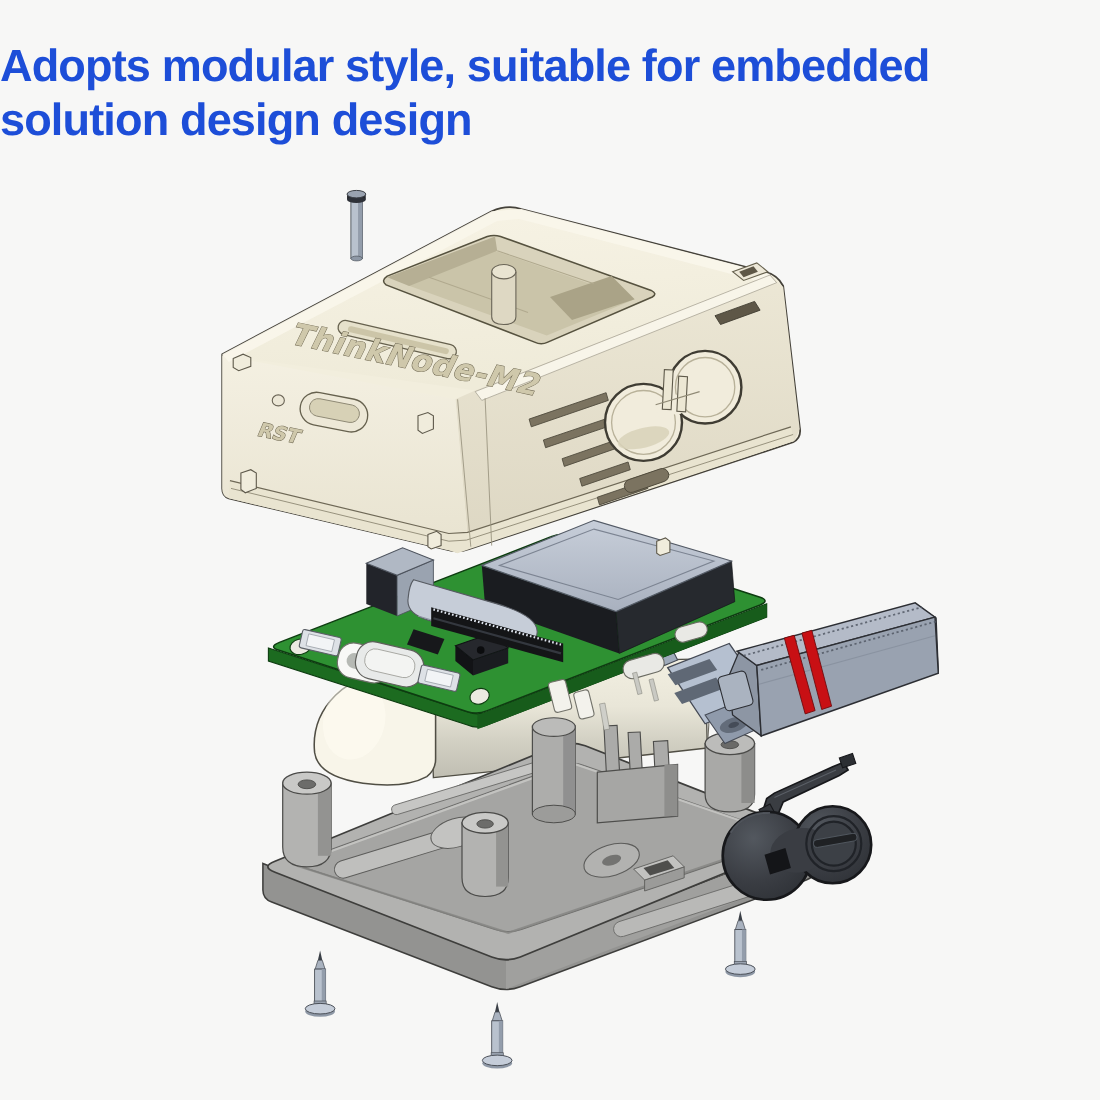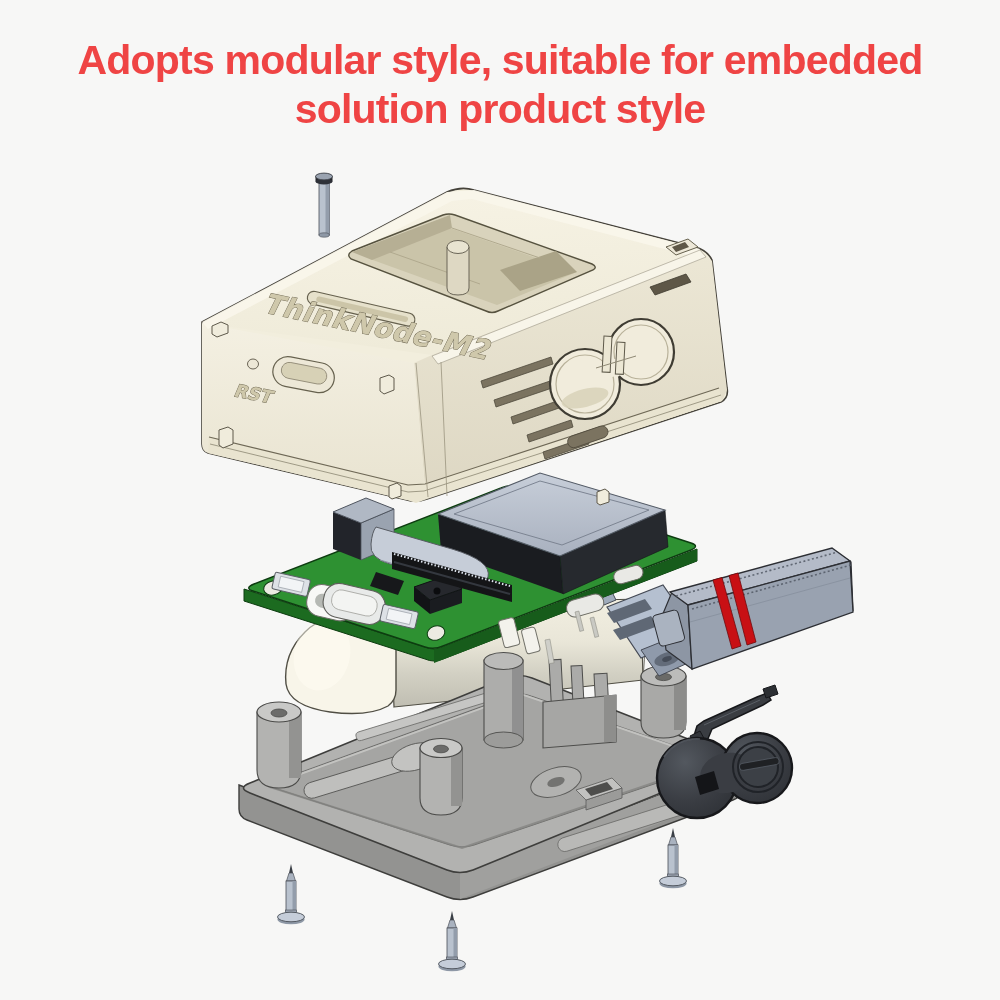--- a/index.html
+++ b/index.html
@@ -2,34 +2,34 @@
 <html><head>
 <meta charset="utf-8">
 <style>
   html,body{margin:0;padding:0;}
   .stage{
     position:relative;width:1000px;height:1000px;overflow:hidden;
     background:#f7f7f6;font-family:"Liberation Sans",sans-serif;
   }
   .title{
     position:absolute;top:36px;left:0;width:1000px;
-    text-align:center;color:#ef4444;font-size:41px;font-weight:600;
+    text-align:left;color:#1d4ed8;font-size:41px;font-weight:600;
     letter-spacing:-0.8px;line-height:1.2;
   }
   svg{position:absolute;left:0;top:0;}
   .emboss{font-family:"DejaVu Sans",sans-serif;font-weight:bold;
     fill:#cfc8ab;stroke:#6f6852;stroke-width:0.9;paint-order:stroke;}
 </style>
 </head>
 <body>
 
 <div class="stage">
   <div class="title">
     <div>Adopts modular style, suitable for embedded</div>
-    <div>solution product style</div>
+    <div>solution design design</div>
   </div>
 
   <svg width="1000" height="1000" viewBox="0 0 1000 1000">
     <defs>
       <linearGradient id="gTop" x1="0" y1="0" x2="0.2" y2="1">
         <stop offset="0" stop-color="#f7f3e5"></stop>
           <stop offset="1" stop-color="#efebd9"></stop>
       </linearGradient>
       <linearGradient id="gLeft" x1="0" y1="0" x2="0" y2="1">
         <stop offset="0" stop-color="#f4f0e2"></stop>

